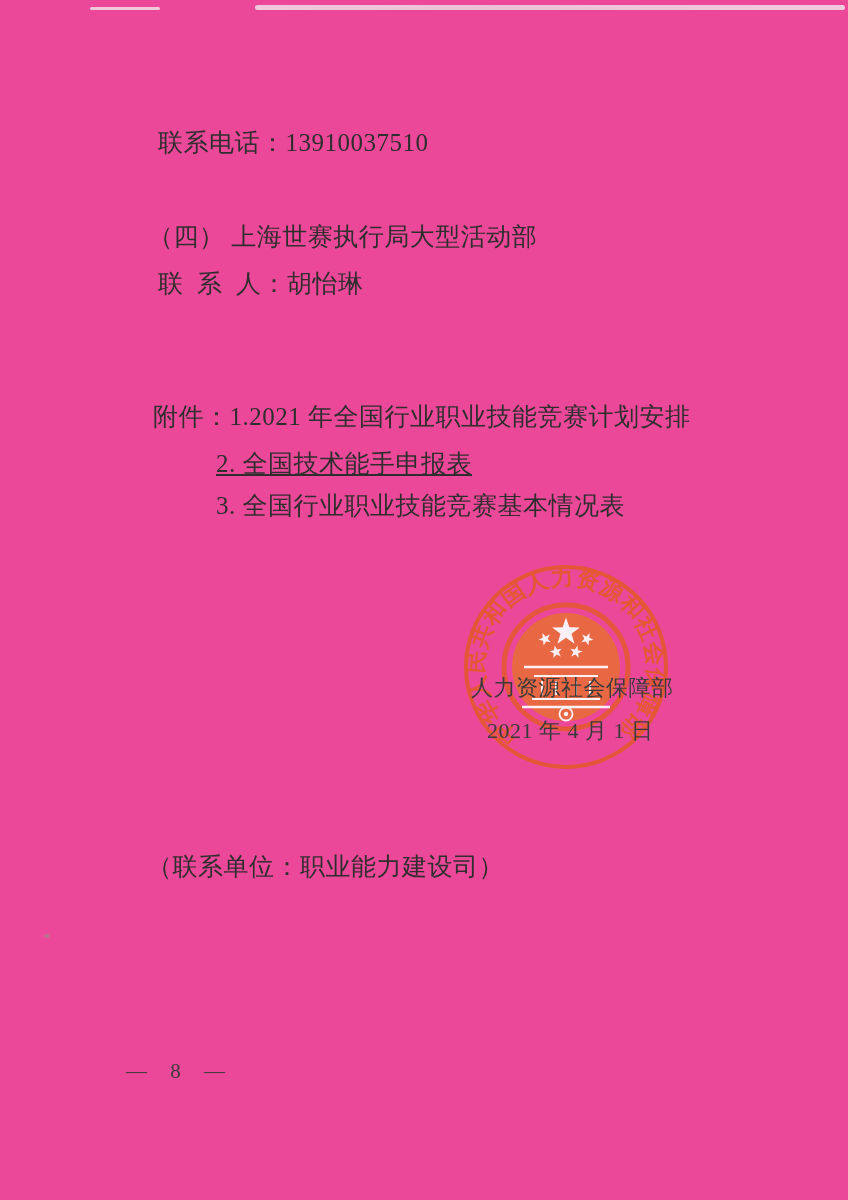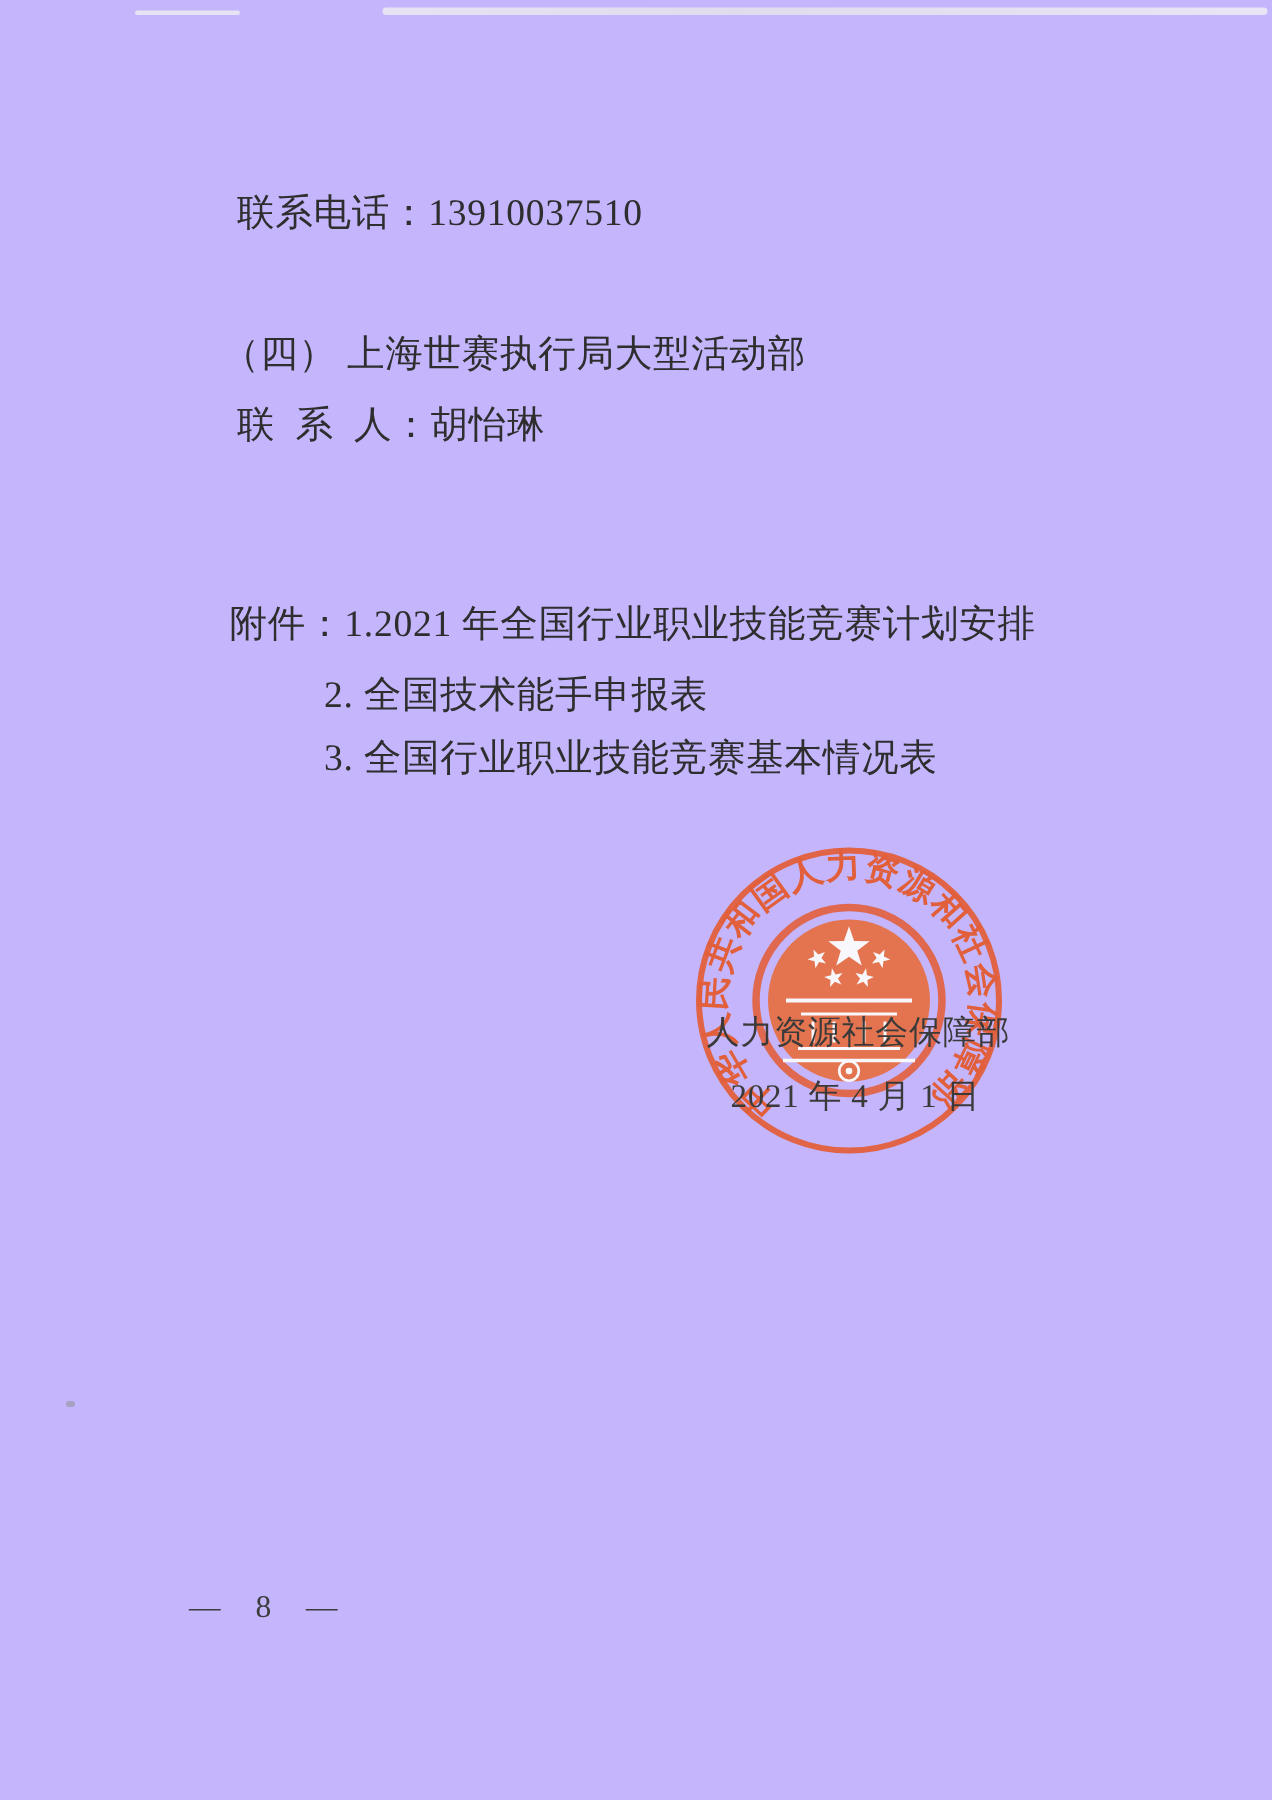--- a/index.html
+++ b/index.html
@@ -1,20 +1,20 @@
 <!DOCTYPE html>
 <html><head>
 <meta charset="utf-8">
 <style>
   html, body { margin: 0; padding: 0; background: #ffffff; }
   .page {
     position: relative;
     width: 848px;
     height: 1200px;
-    background: #c4b5fd;
+    background: #ec4899;
     overflow: hidden;
     font-family: "Liberation Serif", "DejaVu Serif", serif;
     color: #2f2f2f;
   }
   .doc-line {
     position: absolute;
     white-space: pre;
     font-size: 25px;
     line-height: 1.05;
     letter-spacing: 0.5px;
@@ -87,21 +87,21 @@
 <div class="page">
 
   <div class="scan-smudge" style="left:255px; top:5px; width:590px; height:5px; background:linear-gradient(to right,#f2f2f2,#e9e9e9 40%,#f5f5f5);"></div>
   <div class="scan-smudge" style="left:90px; top:7px; width:70px; height:3px; background:#f3f3f3;"></div>
 
   <div class="doc-line" style="left:158px; top:130px;">联系电话：13910037510</div>
   <div class="doc-line" style="left:158px; top:271px;">联  系  人：胡怡琳</div>
   <div class="doc-line" style="left:148px; top:224px;">（四） 上海世赛执行局大型活动部</div>
 
   <div class="doc-line" style="left:153px; top:404px;"><span>附件：</span><span>1.2021 年全国行业职业技能竞赛计划安排</span></div>
-  <div class="doc-line" style="left:216px; top:451px;">2. 全国技术能手申报表</div>
+  <div class="doc-line" style="left:216px; top:451px;text-decoration:underline;">2. 全国技术能手申报表</div>
   <div class="doc-line" style="left:216px; top:493px;text-align:center;">3. 全国行业职业技能竞赛基本情况表</div>
 
   <div class="seal-wrap">
     <svg width="212" height="212" viewBox="0 0 212 212">
       <defs>
         <path id="star" d="M0,-10 L2.35,-3.24 L9.51,-3.09 L3.80,1.24 L5.88,8.09 L0,4 L-5.88,8.09 L-3.80,1.24 L-9.51,-3.09 L-2.35,-3.24 Z"></path>
         <path id="ringpath" d="M 59 173.2 A 82 82 0 1 1 153 173.2" fill="none"></path>
       </defs>
       <g>
 
@@ -132,18 +132,19 @@
         </g>
         <circle cx="106" cy="153" r="6.5" fill="none" stroke="#fdfdfc" stroke-width="1.8"></circle>
         <circle cx="106" cy="153" r="2.2" fill="#fdfdfc"></circle>
       </g>
     </svg>
   </div>
 
   <div class="sig-issuer">人力资源社会保障部</div>
   <div class="sig-date">2021 年 4 月 1 日</div>
 
+  <div class="doc-line" style="left:147px; top:854px;">（联系单位：职业能力建设司）</div>
 
   <div class="speck"></div>
 
   <div class="footer-page">— 8 —</div>
 
 </div>
 
 </body></html>

